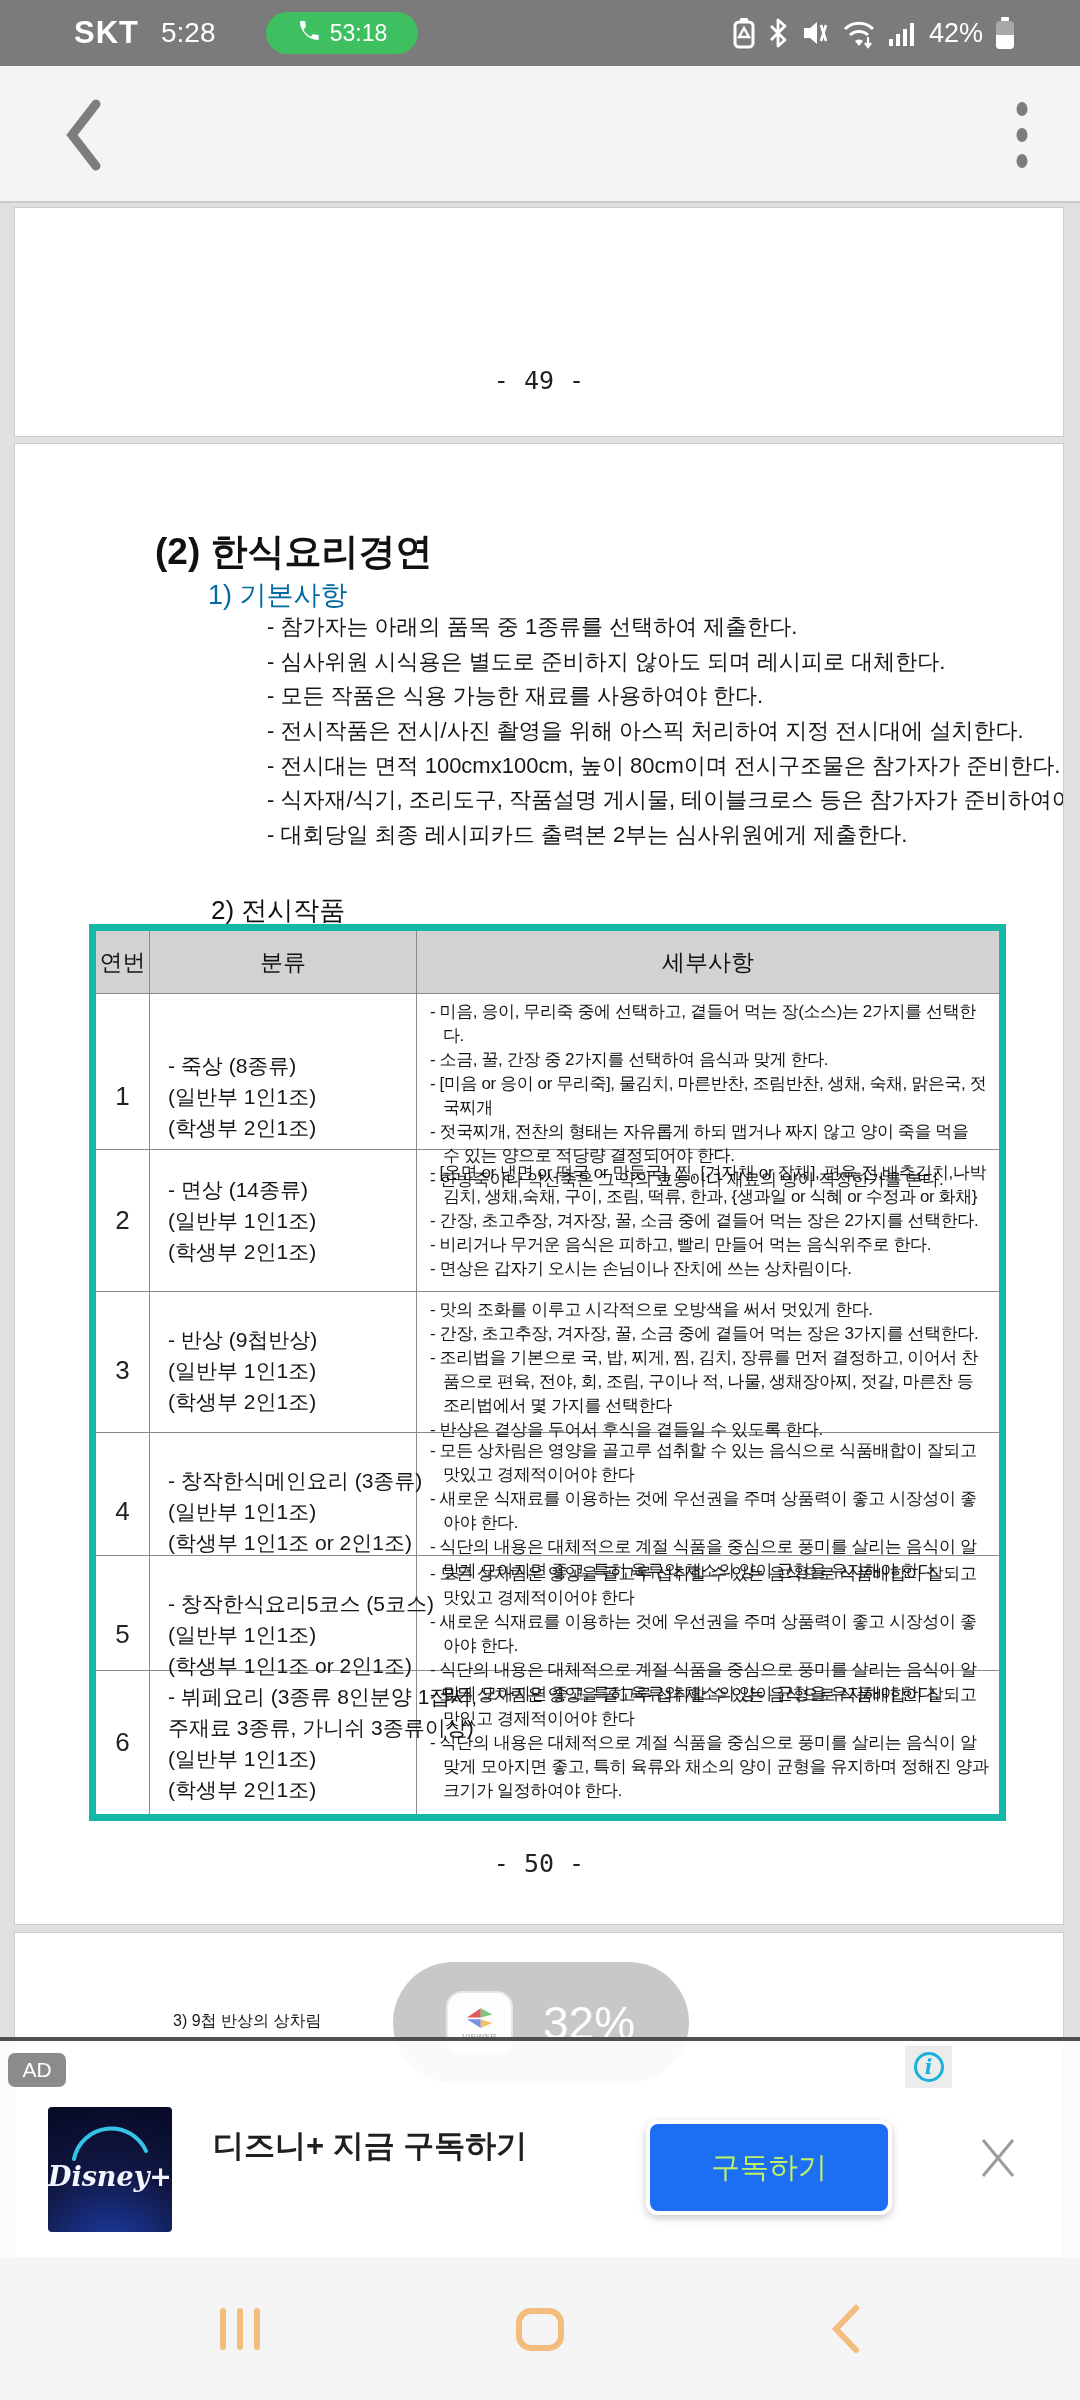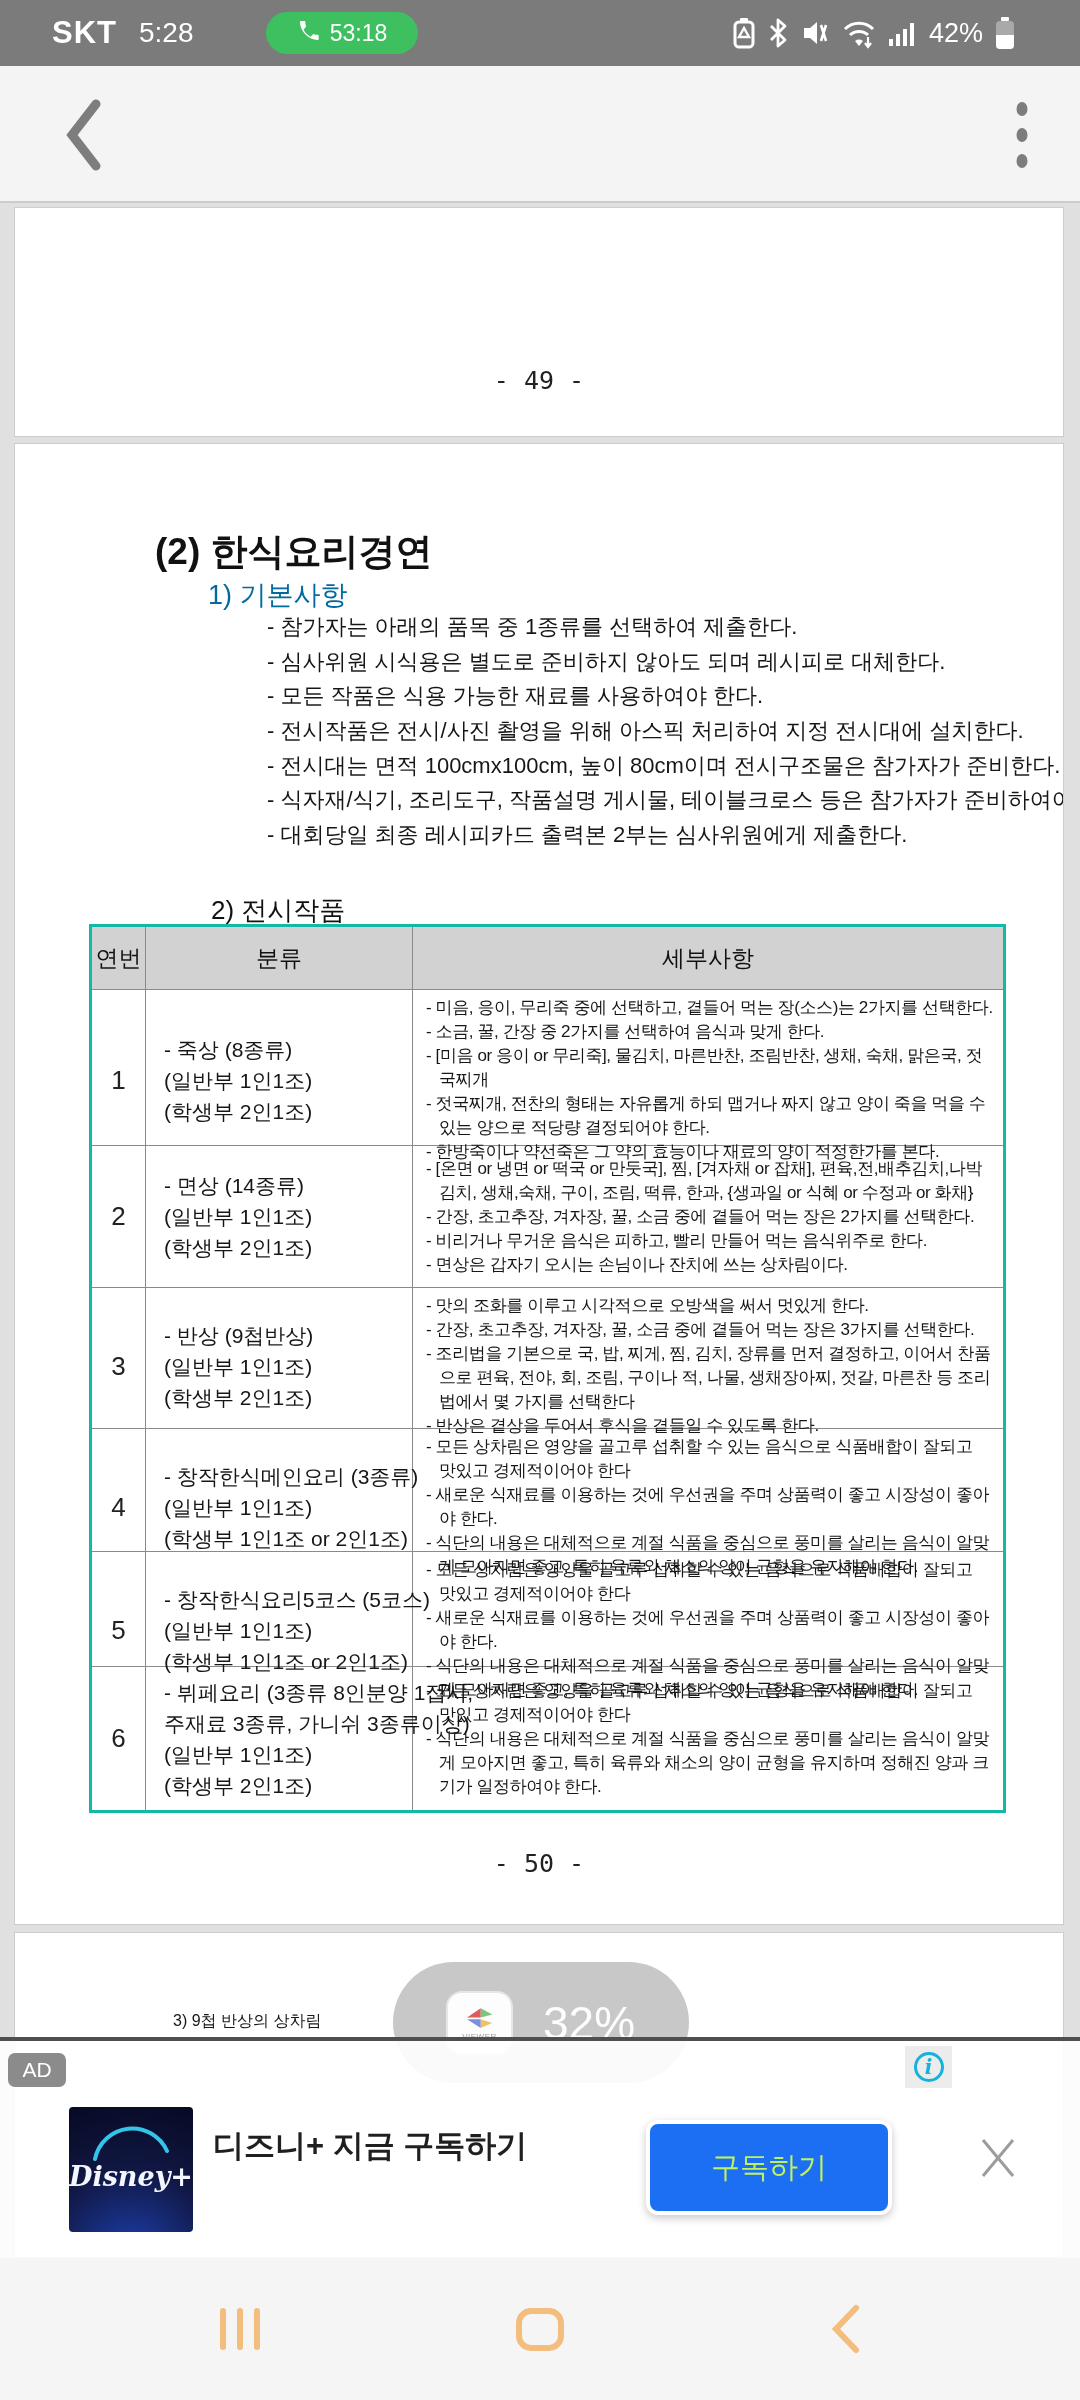--- a/index.html
+++ b/index.html
@@ -3,21 +3,21 @@
 <meta charset="utf-8">
 <style>
   html,body{margin:0;padding:0;background:#000;}
   *{box-sizing:border-box;}
   .screen{position:relative;width:1080px;height:2400px;overflow:hidden;
           font-family:"Liberation Sans","DejaVu Sans",sans-serif;background:#e0e0e0;}
 
   
   .status-bar{position:absolute;left:0;top:0;width:1080px;height:66px;background:#7b7b7b;
               display:flex;align-items:center;color:#fff;z-index:40;}
-  .sb-carrier{margin-left:52px;font-size:31px;font-weight:bold;letter-spacing:1px;}
+  .sb-carrier{margin-left:74px;font-size:31px;font-weight:bold;letter-spacing:1px;}
   .sb-time{margin-left:22px;font-size:28px;}
   .call-pill{position:absolute;left:266px;top:12px;width:152px;height:42px;border-radius:22px;
              background:#3ec061;display:flex;align-items:center;justify-content:center;gap:9px;}
   .call-pill svg{width:24px;height:24px;}
   .call-dur{font-size:23px;color:#fff;}
   .sb-right{position:absolute;right:64px;top:0;height:66px;display:flex;align-items:center;gap:11px;}
   .sb-right svg{display:block;}
   .sb-batt-pct{font-size:27px;}
 
   
@@ -34,21 +34,21 @@
   .page-footer{position:absolute;left:0;width:100%;text-align:center;
                font-family:"DejaVu Sans Mono","Liberation Mono",monospace;font-size:25px;color:#222;}
 
   .doc-title{position:absolute;left:140px;top:83px;font-size:37px;font-weight:bold;color:#111;white-space:nowrap;}
   .doc-sub1{position:absolute;left:193px;top:133px;font-size:27px;color:#0369a1;white-space:nowrap;}
   .doc-bullets{position:absolute;left:252px;top:168px;}
   .doc-bullets .doc-line{height:34.7px;font-size:22px;color:#161616;white-space:nowrap;}
   .doc-sub2{position:absolute;left:196px;top:449px;font-size:26px;color:#111;white-space:nowrap;}
 
   
-  .ex-table{position:absolute;left:74px;top:480px;width:917px;border:3px solid #14b8a6;background:#fff;}
+  .ex-table{position:absolute;left:74px;top:480px;width:917px;border:7px solid #14b8a6;background:#fff;}
   .t-head{display:grid;grid-template-columns:54px 267px 1fr;height:63px;background:#d2d2d2;
           border-bottom:1px solid #8a8a8a;}
   .t-head .th{display:flex;align-items:center;justify-content:center;font-size:23px;color:#111;}
   .t-head .th:nth-child(1),.t-head .th:nth-child(2){border-right:1px solid #8a8a8a;}
   .trow{display:grid;grid-template-columns:54px 267px 1fr;border-bottom:1px solid #8a8a8a;}
   .trow:last-child{border-bottom:none;}
   .trow:nth-child(2){height:156px;} .trow:nth-child(3){height:142px;}
   .trow:nth-child(4){height:141px;} .trow:nth-child(5){height:123px;}
   .trow:nth-child(6){height:115px;} .trow:nth-child(7){height:143px;}
   .td-no{display:flex;align-items:center;justify-content:center;font-size:26px;color:#222;
@@ -78,21 +78,21 @@
            background:rgba(255,255,255,0.90);z-index:9;}
   .ad-badge{position:absolute;left:8px;top:12px;width:58px;height:34px;border-radius:7px;
             background:#8b8b8b;color:#fff;font-size:21px;display:flex;align-items:center;justify-content:center;}
   .ad-info{position:absolute;left:905px;top:5px;width:47px;height:42px;background:#ececec;
            display:flex;align-items:center;justify-content:center;}
   .ad-info .i-circle{width:30px;height:30px;border:3px solid #17b2d9;border-radius:50%;
            display:flex;align-items:center;justify-content:center;font-size:20px;color:#17b2d9;
            font-family:"DejaVu Serif","Liberation Serif",serif;font-style:italic;font-weight:bold;}
   .ad-logo{position:absolute;left:48px;top:66px;width:124px;height:125px;border-radius:4px;
            background:radial-gradient(circle at 50% 120%, #1d3faf 0%, #101742 55%, #070a24 100%);
-           display:flex;align-items:center;justify-content:flex-start;overflow:hidden;margin-left:21px;}
+           display:flex;align-items:center;justify-content:flex-start;overflow:hidden;}
   .ad-logo .dplus{color:#f4f6ff;font-size:27px;font-family:"DejaVu Serif","Liberation Serif",serif;
            font-style:italic;font-weight:bold;letter-spacing:0px;margin-top:14px;}
   .ad-logo svg{position:absolute;left:18px;top:14px;}
   .ad-title{position:absolute;left:213px;top:84px;font-size:31px;font-weight:bold;color:#1f1f1f;white-space:nowrap;}
   .ad-sub{position:absolute;left:213px;top:142px;font-size:24px;color:#4c4c4c;white-space:nowrap;}
   .ad-cta{position:absolute;left:646px;top:79px;width:246px;height:95px;background:#1c6ef2;
           border:4px solid #ffffff;border-radius:12px;box-shadow:0 3px 8px rgba(0,0,0,0.22);
           color:#bef264;font-size:29px;display:flex;align-items:center;justify-content:center;}
   .ad-close{position:absolute;left:968px;top:86px;width:60px;height:60px;
             display:flex;align-items:center;justify-content:center;}

